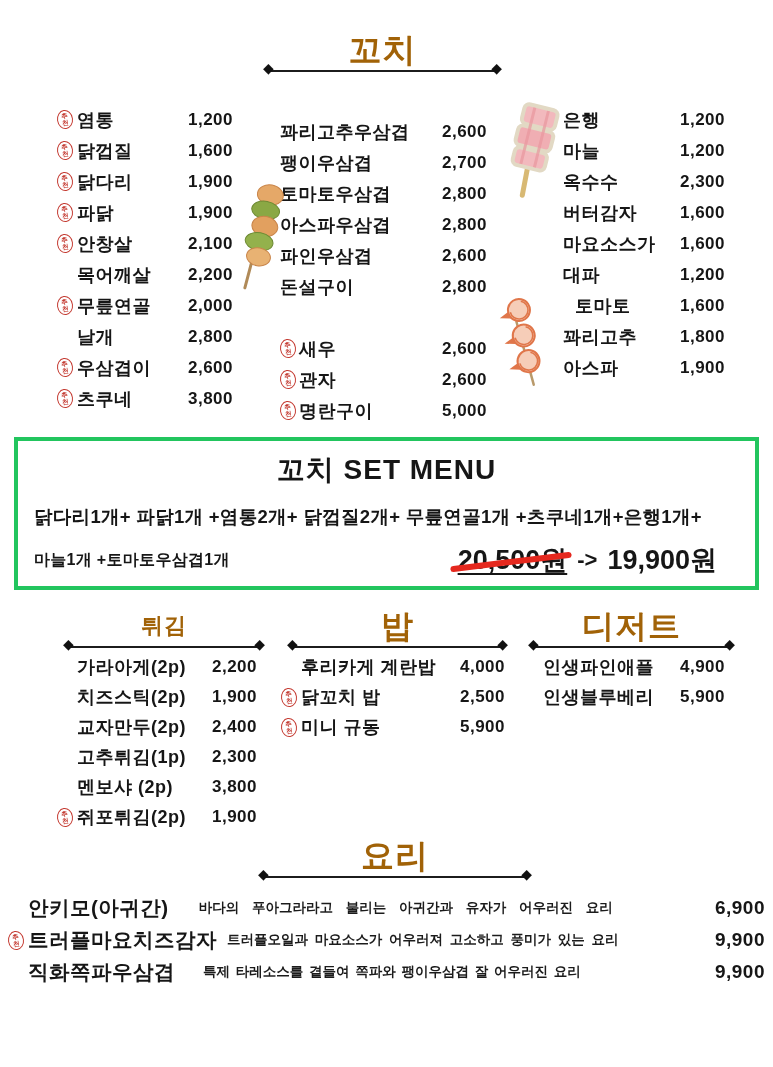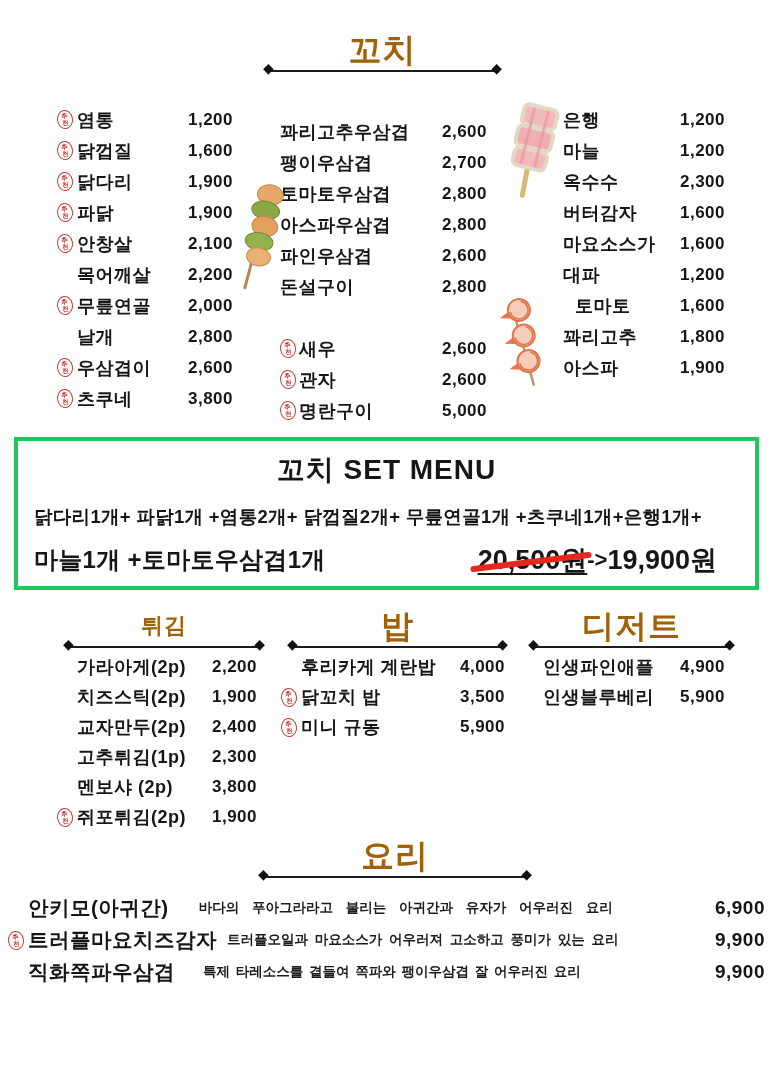--- a/index.html
+++ b/index.html
@@ -53,22 +53,22 @@
     text-align:center;font-weight:800;font-size:28px;letter-spacing:1px;
     margin-top:2px;
   }
   .set-line1{
     font-weight:800;font-size:18.5px;letter-spacing:0.3px;
     margin-top:15px;white-space:nowrap;
   }
   .set-line2{
     display:flex;align-items:center;margin-top:13px;
   }
-  .set-line2 .combo{font-weight:800;font-size:24px;letter-spacing:0.3px;}
-  .set-prices{margin-left:auto;margin-right:22px;display:flex;align-items:center;}
+  .set-line2 .combo{font-weight:800;font-size:16px;letter-spacing:0.3px;}
+  .set-prices{margin-left:auto;margin-right:22px;display:flex;align-items:center;gap:10px;}
   .old-price{
     position:relative;font-weight:800;font-size:27px;
     text-decoration:underline;text-underline-offset:4px;
   }
   .old-price::after{
     content:"";position:absolute;left:-8px;right:-4px;top:48%;height:6px;
     background:#e5281e;border-radius:3px;transform:rotate(-7deg);
   }
   .price-arrow{font-weight:800;font-size:22px;}
   .new-price{font-weight:800;font-size:27px;}
@@ -397,21 +397,21 @@
         <span class="iprice">4,000</span>
       </div>
       <div class="row">
         <span class="stamp-slot">
           <span class="stamp">
             <span>추</span>
             <span>천</span>
           </span>
         </span>
         <span class="iname">닭꼬치 밥</span>
-        <span class="iprice">3,500</span>
+        <span class="iprice">2,500</span>
       </div>
       <div class="row">
         <span class="stamp-slot">
           <span class="stamp">
             <span>추</span>
             <span>천</span>
           </span>
         </span>
         <span class="iname">미니 규동</span>
         <span class="iprice">5,900</span>

